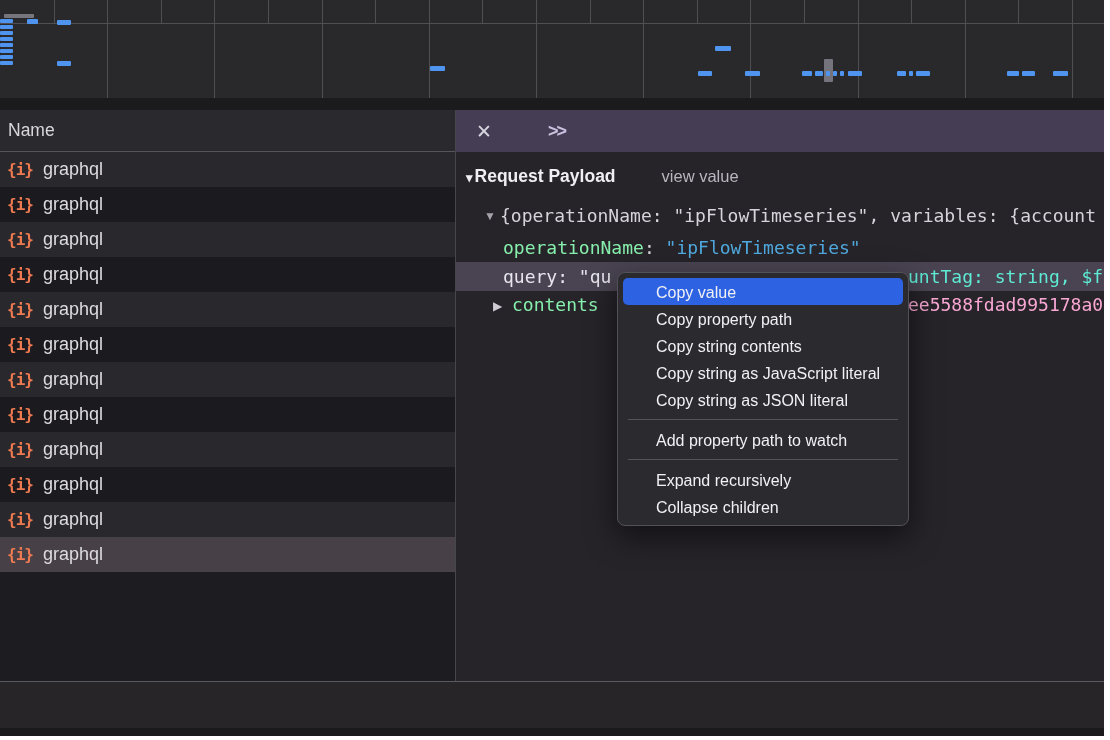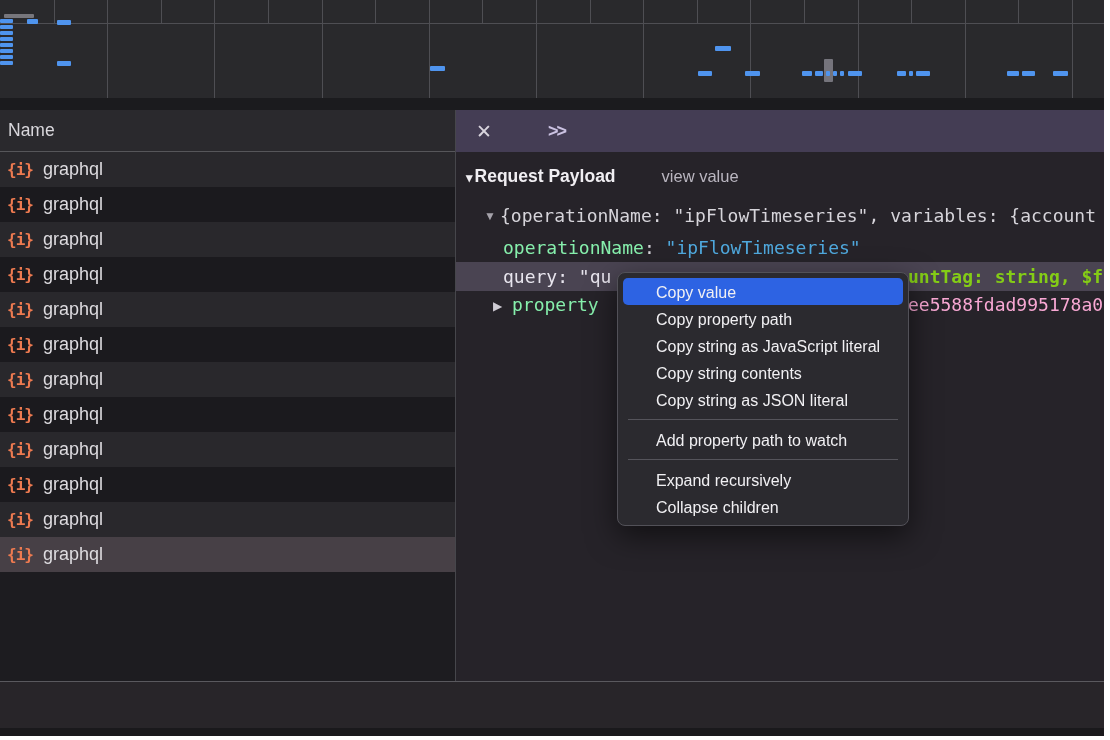--- a/index.html
+++ b/index.html
@@ -46,21 +46,21 @@
   .section-header{position:absolute;top:14px;left:10px;color:#f0eef2;font-size:17.5px;font-weight:bold;}
   .sec-arrow{font-size:13px;margin-right:2px;}
   .view-source{margin-left:46px;font-weight:normal;color:#bab6c0;font-size:16.5px;cursor:pointer;}
   .preview-arrow{position:absolute;top:57px;left:28px;font-size:12px;color:#a5a2aa;}
   .preview-text{position:absolute;top:52px;left:44px;right:0;height:24px;line-height:24px;
                 color:#d6d4da;overflow:hidden;}
   .row-op{position:absolute;top:82px;left:47px;height:28px;line-height:28px;}
   .k{color:#86efac;} .sep{color:#d6d4da;} .str{color:#4fa8dd;}
   .row-query{position:absolute;top:110px;left:0;right:0;height:29px;background:#4a4452;}
   .q-left{position:absolute;left:47px;top:0;line-height:29px;color:#e8e5ee;}
-  .q-right{position:absolute;left:452px;top:0;line-height:29px;color:#84cc16;font-weight:bold;}
+  .q-right{position:absolute;left:452px;top:0;line-height:29px;color:#5eead4;}
   .row-vars{position:absolute;top:139px;left:0;right:0;height:28px;line-height:28px;}
   .v-arrow{position:absolute;left:37px;top:1px;font-size:12px;color:#cfccd4;}
   .v-key{position:absolute;left:56px;top:0;}
   .v-right{position:absolute;left:452px;top:0;color:#f9a8d4;}
 
   
   .h-footer-line{position:absolute;top:681px;left:0;width:100%;height:1px;background:#5a595e;}
   .footer{position:absolute;top:682px;left:0;width:100%;height:46px;background:#282529;}
   .bottom-strip{position:absolute;top:728px;left:0;width:100%;height:8px;background:#1a191c;}
 
@@ -205,35 +205,35 @@
         <span class="k">operationName</span><span class="sep">: </span><span class="str">"ipFlowTimeseries"</span>
       </div>
 
       <div class="row-query">
         <span class="q-left mono">query: "qu</span>
         <span class="q-right mono">untTag: string, $f</span>
       </div>
 
       <div class="row-vars">
         <span class="v-arrow">▶</span>
-        <span class="v-key mono k">property</span>
+        <span class="v-key mono k">contents</span>
         <span class="v-right mono">ee5588fdad995178a0</span>
       </div>
     </div>
   </div>
 
   <div class="h-footer-line"></div>
   <div class="footer"></div>
   <div class="bottom-strip"></div>
 
   <div class="context-menu">
       <div class="menu-item highlighted">Copy value</div>
       <div class="menu-item">Copy property path</div>
+      <div class="menu-item">Copy string contents</div>
       <div class="menu-item">Copy string as JavaScript literal</div>
-      <div class="menu-item">Copy string contents</div>
       <div class="menu-item">Copy string as JSON literal</div>
       <div class="menu-sep"></div>
       <div class="menu-item">Add property path to watch</div>
       <div class="menu-sep"></div>
       <div class="menu-item">Expand recursively</div>
       <div class="menu-item">Collapse children</div>
     </div>
 
 </div>
 

